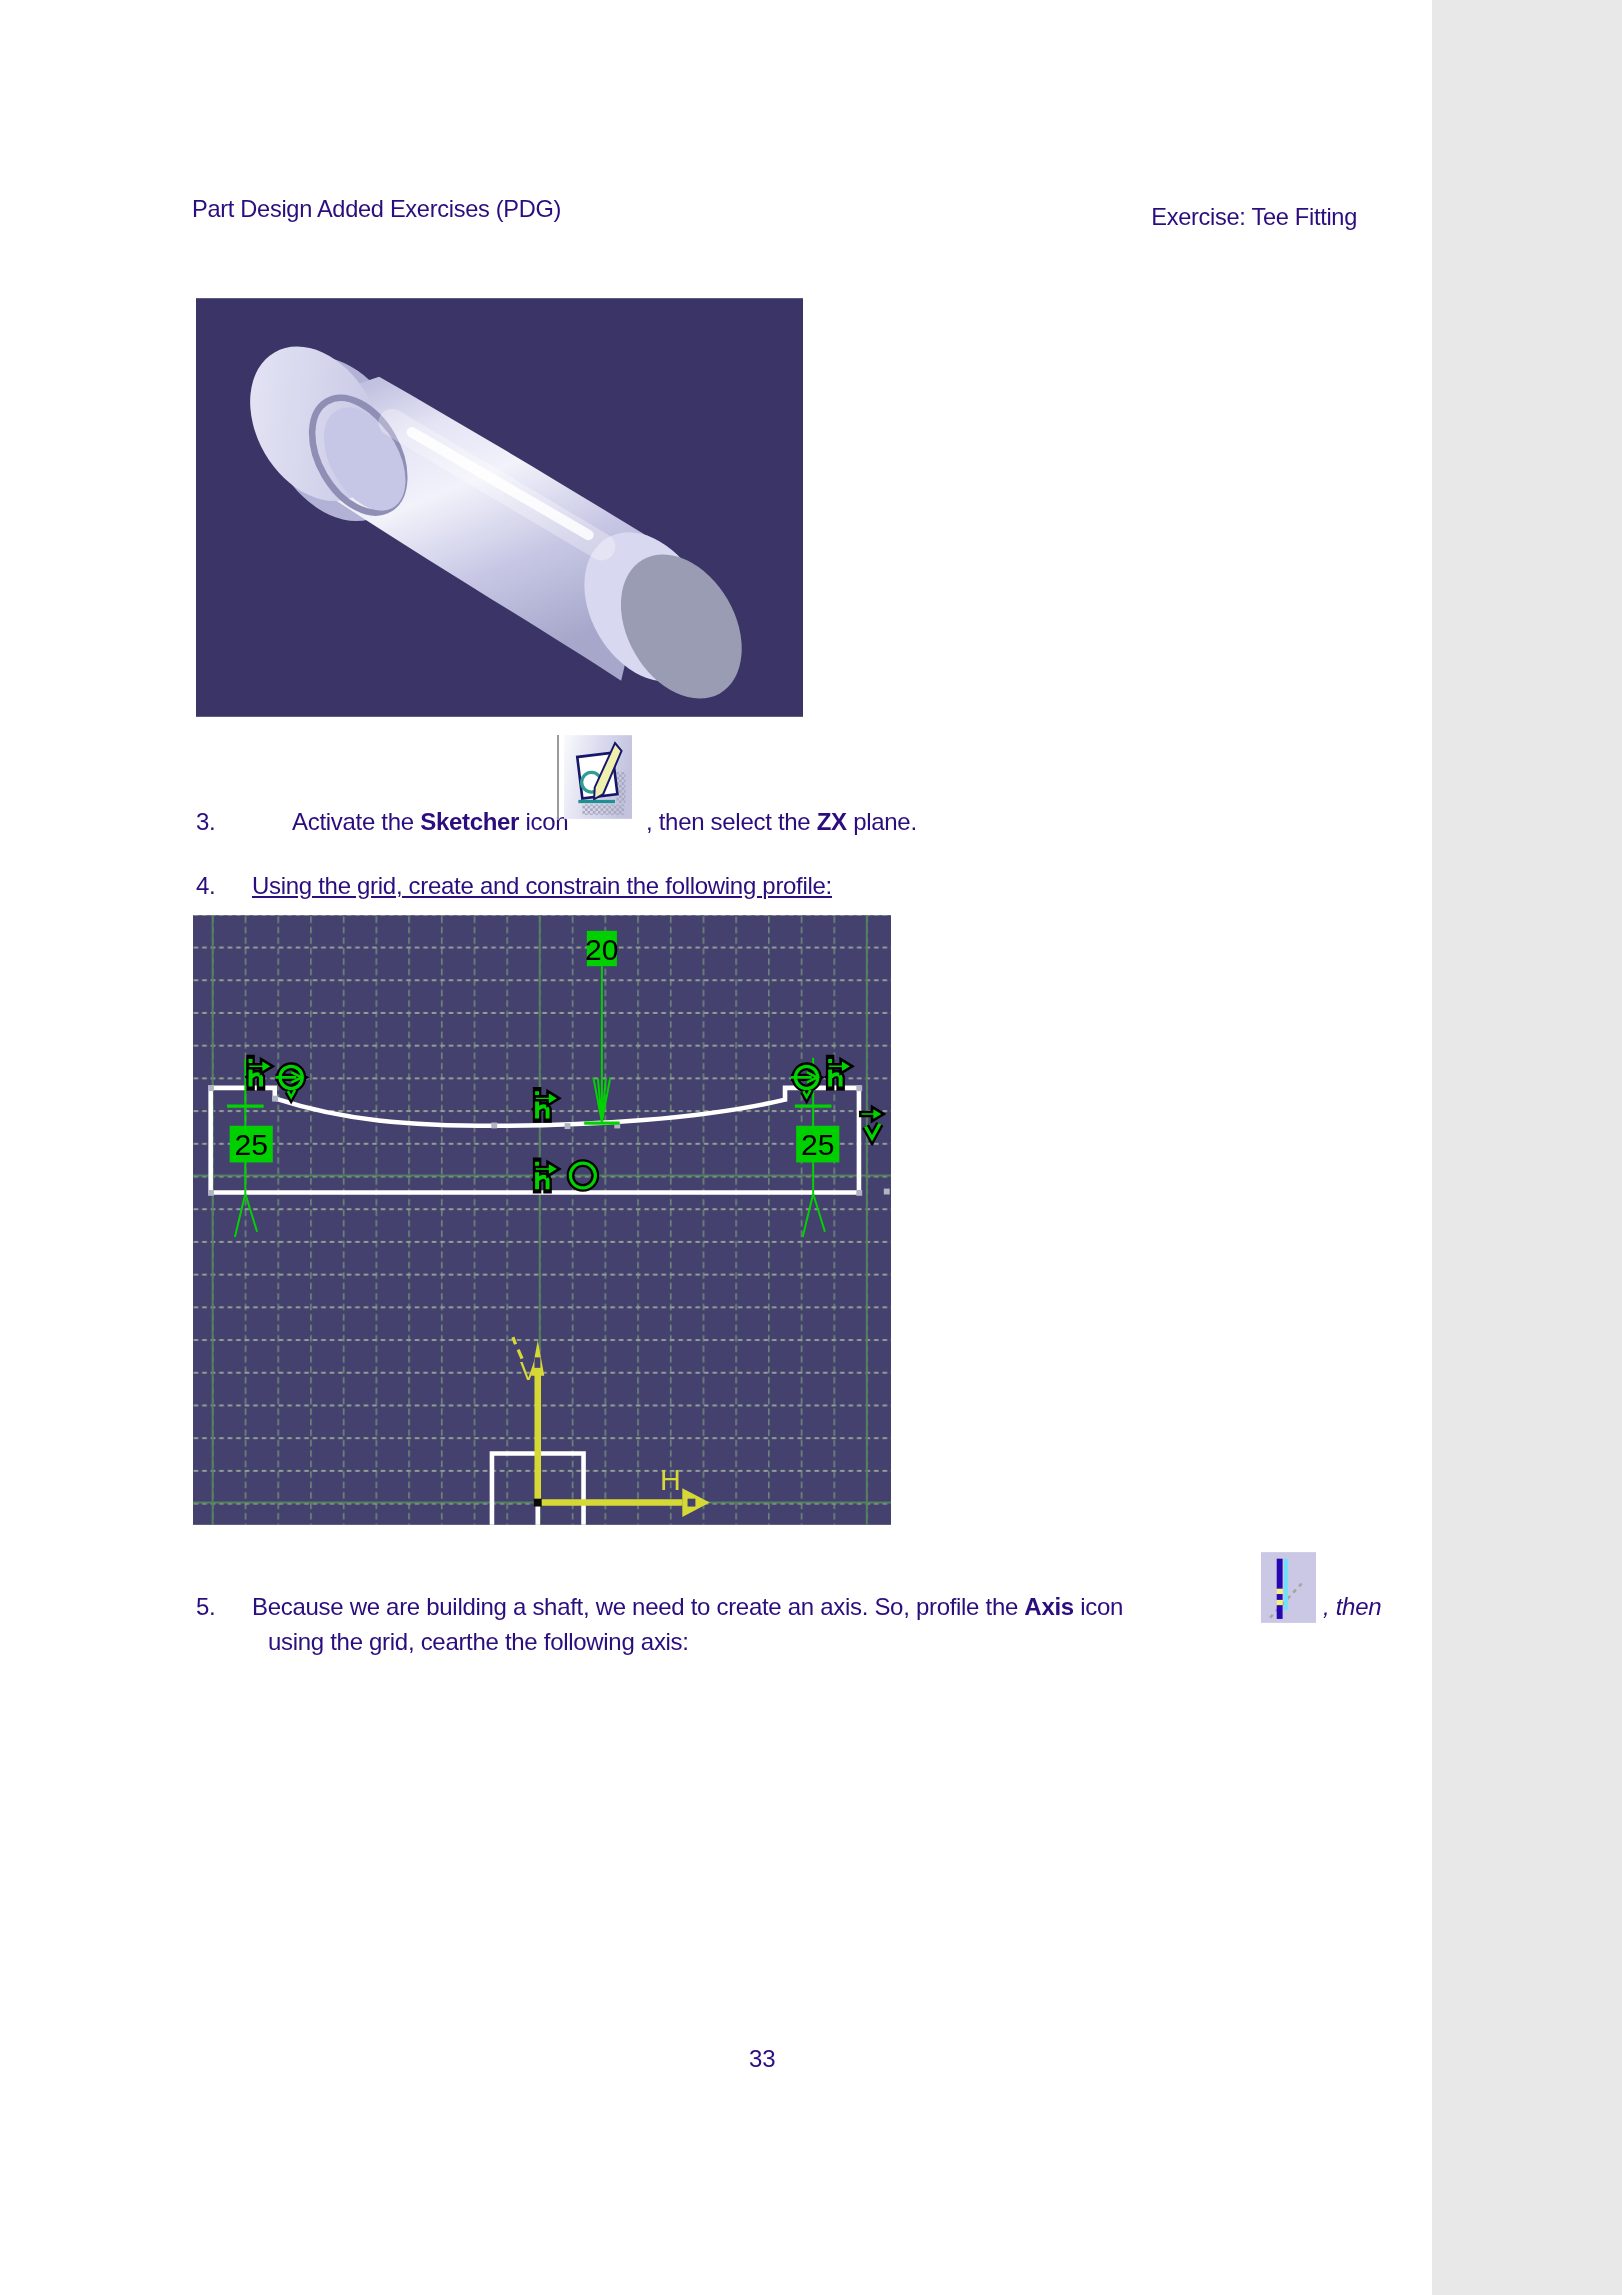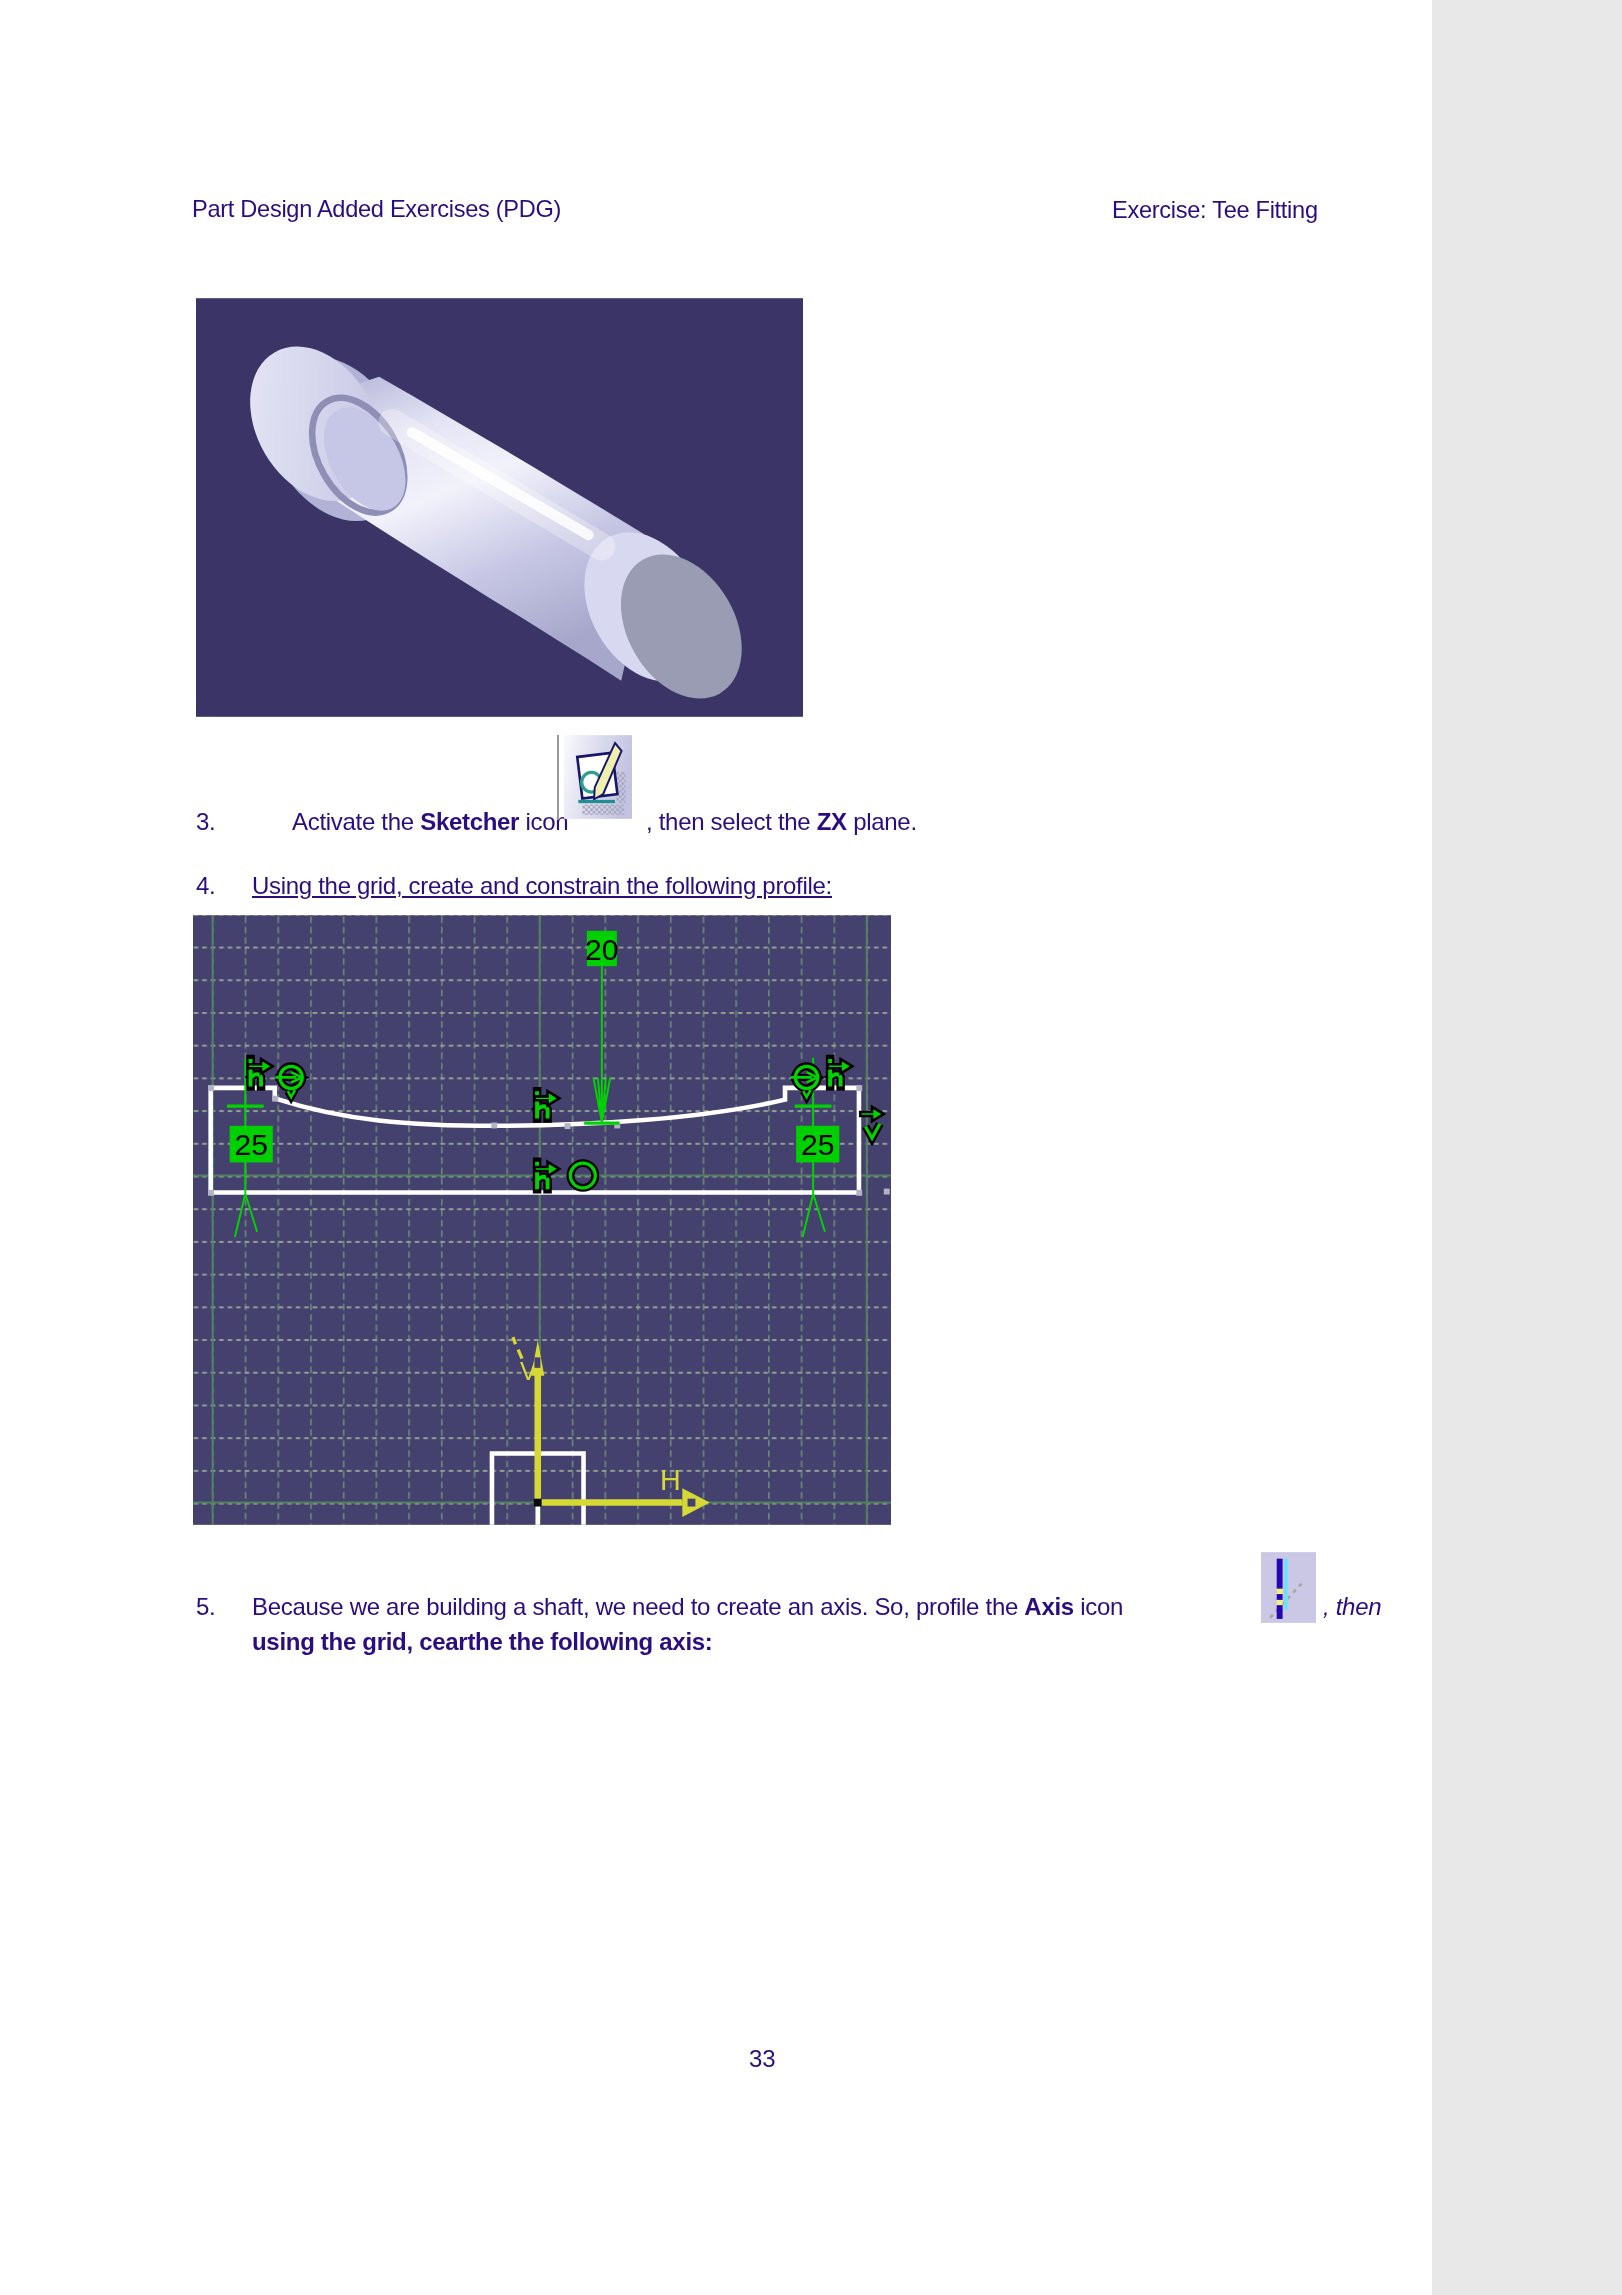--- a/index.html
+++ b/index.html
@@ -14,21 +14,21 @@
   .pageno{font-size:24px;color:#2b0d7e;}
   .sep{background:#9a9a9a;}
   svg text.dim{font-family:"Liberation Sans",sans-serif;}
 </style>
 </head>
 <body>
 
 <div class="page">
 
   <div class="abs hdr" style="left:192px;top:196px;">Part Design Added Exercises (PDG)</div>
-  <div class="abs hdr" style="left:1112px;top:197px;width:245px;text-align:left;">Exercise: Tee Fitting</div>
+  <div class="abs hdr" style="left:1112px;top:204px;width:245px;text-align:right;">Exercise: Tee Fitting</div>
 
   <div class="abs" style="left:196px;top:298px;width:607px;height:419px;">
     <svg width="607" height="419" viewBox="0 0 928 640">
       <defs>
         <linearGradient id="bodyGrad" x1="0" y1="0" x2="0.45" y2="1">
           <stop offset="0" stop-color="#b4b4d8"></stop>
           <stop offset="0.25" stop-color="#e4e4f5"></stop>
           <stop offset="0.45" stop-color="#f2f2fb"></stop>
           <stop offset="0.72" stop-color="#c7c7e5"></stop>
           <stop offset="1" stop-color="#a7a7cb"></stop>
@@ -212,18 +212,18 @@
       <rect x="24" y="10" width="9" height="46" fill="#2606b2"></rect>
       <rect x="24" y="56" width="9" height="8" fill="#f2f27c"></rect>
       <rect x="24" y="64" width="9" height="9" fill="#2606b2"></rect>
       <rect x="24" y="73" width="9" height="8" fill="#f2f27c"></rect>
       <rect x="24" y="81" width="9" height="21" fill="#2606b2"></rect>
       <rect x="35" y="10" width="6" height="78" fill="#6fe2fa"></rect>
     </svg>
   </div>
 
   <div class="abs txt" style="left:1323px;top:1593px;font-style:italic;">, then</div>
-  <div class="abs txt" style="left:252px;top:1628px;font-weight:bold;">using the grid, cearthe the following axis:</div>
+  <div class="abs txt" style="left:268px;top:1628px;">using the grid, cearthe the following axis:</div>
 
   <div class="abs pageno" style="left:749px;top:2045px;">33</div>
 
 </div>
 
 
 </body></html>

